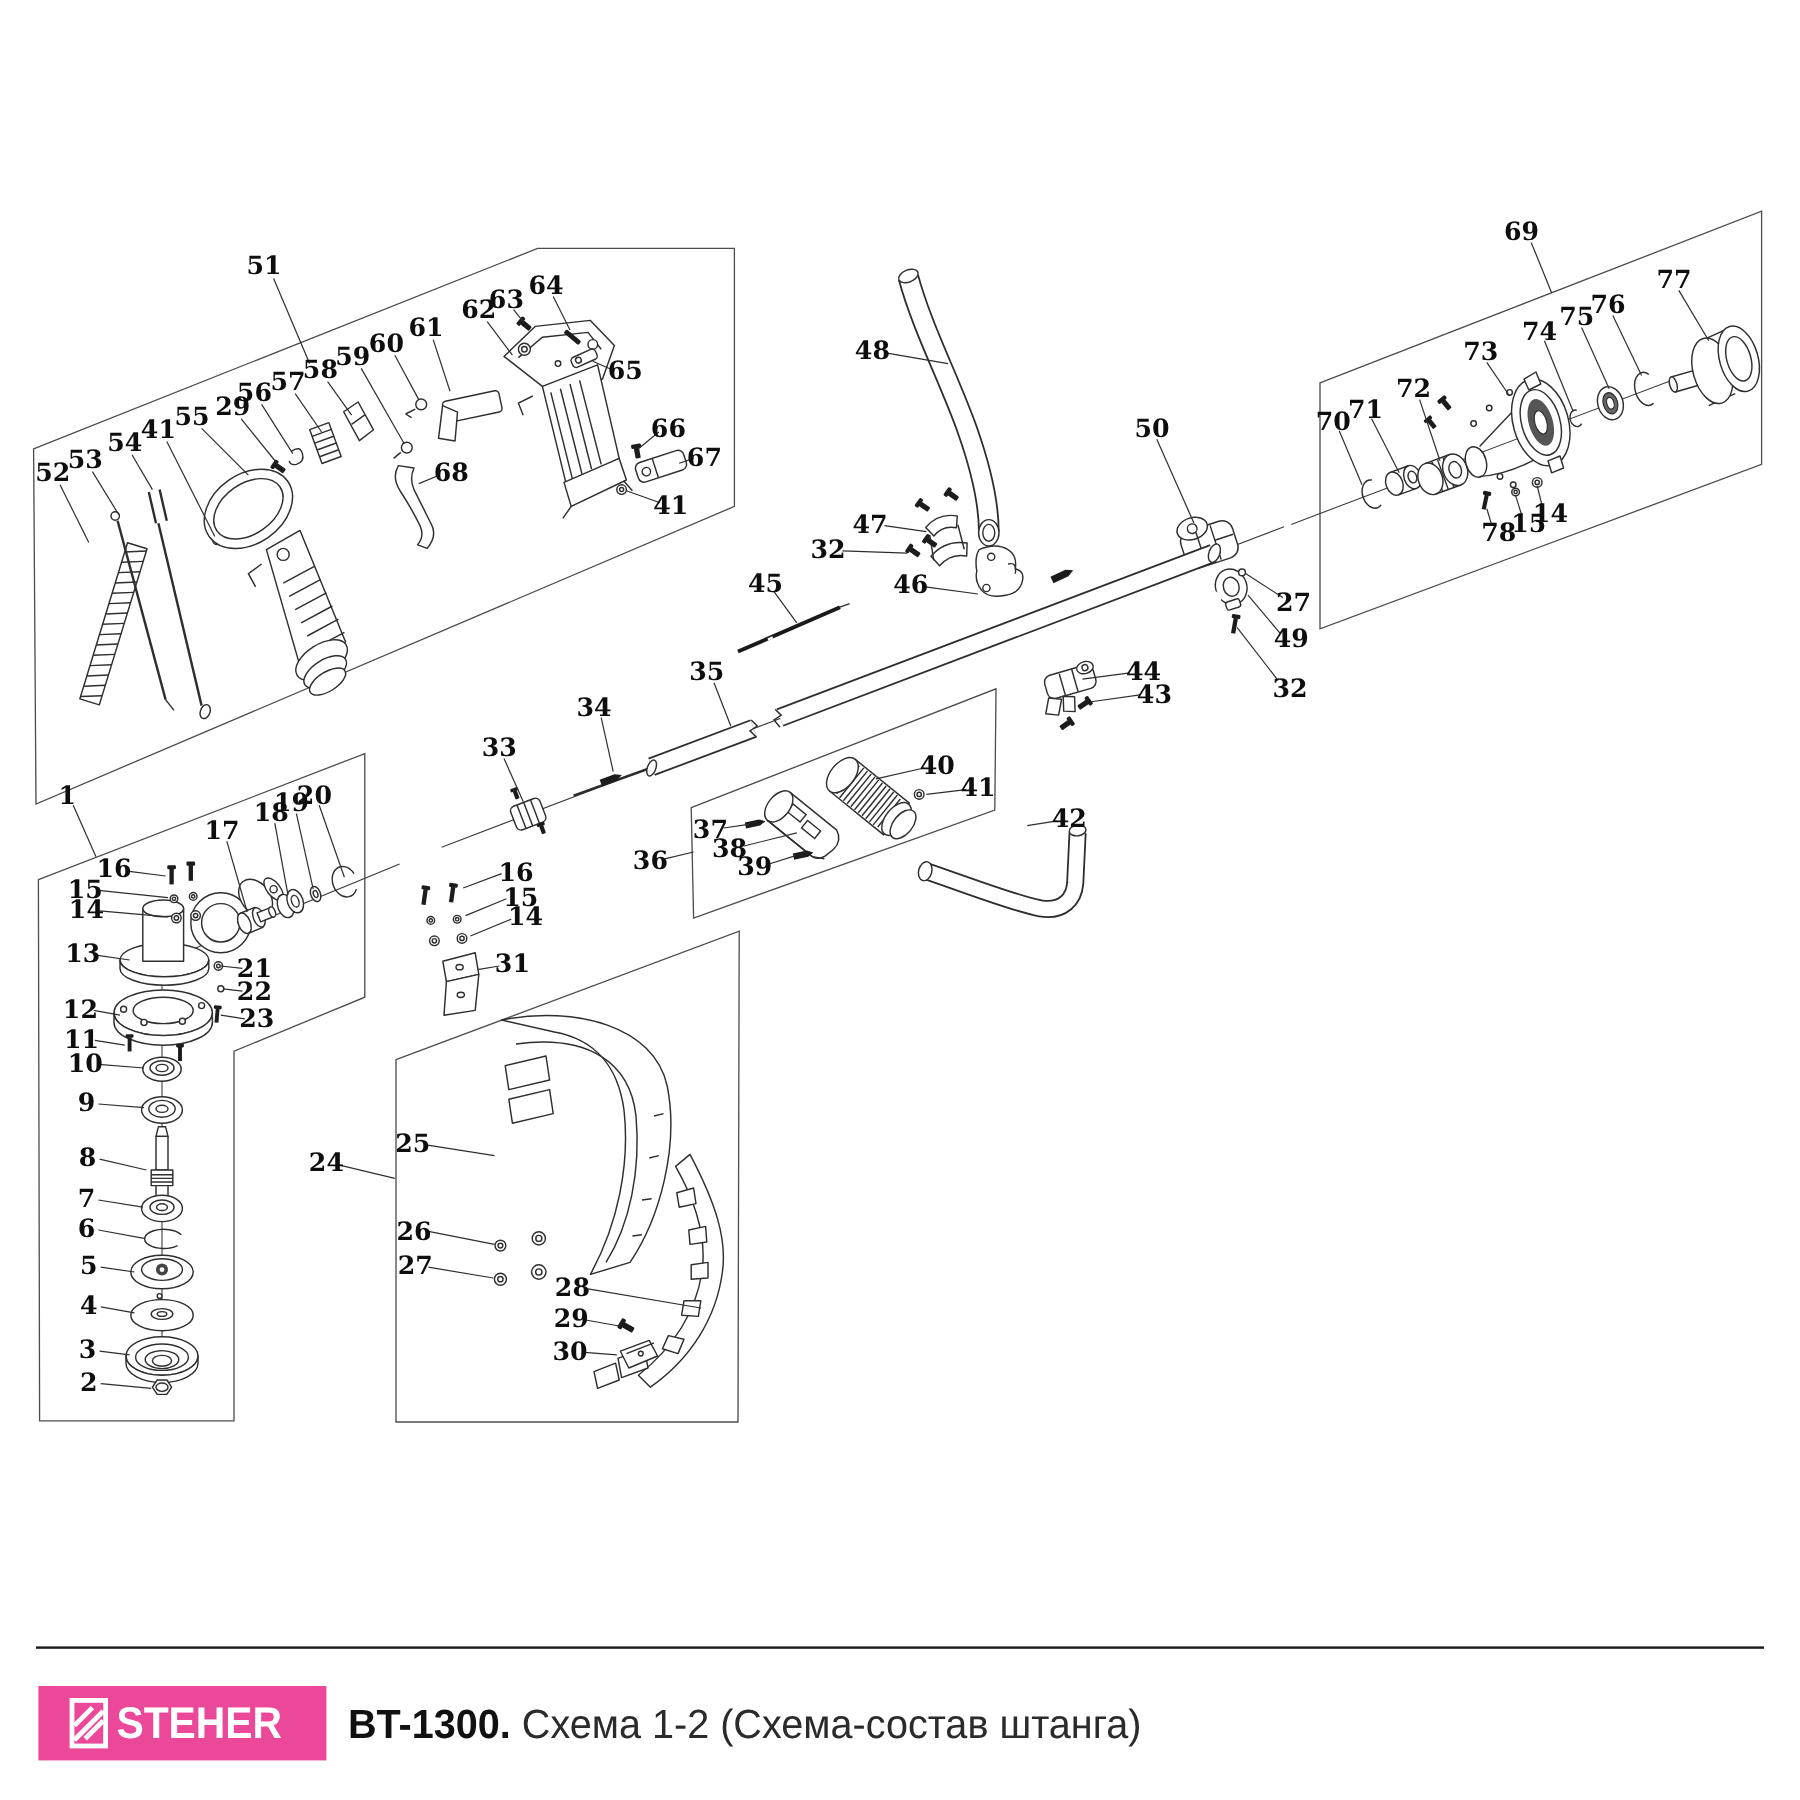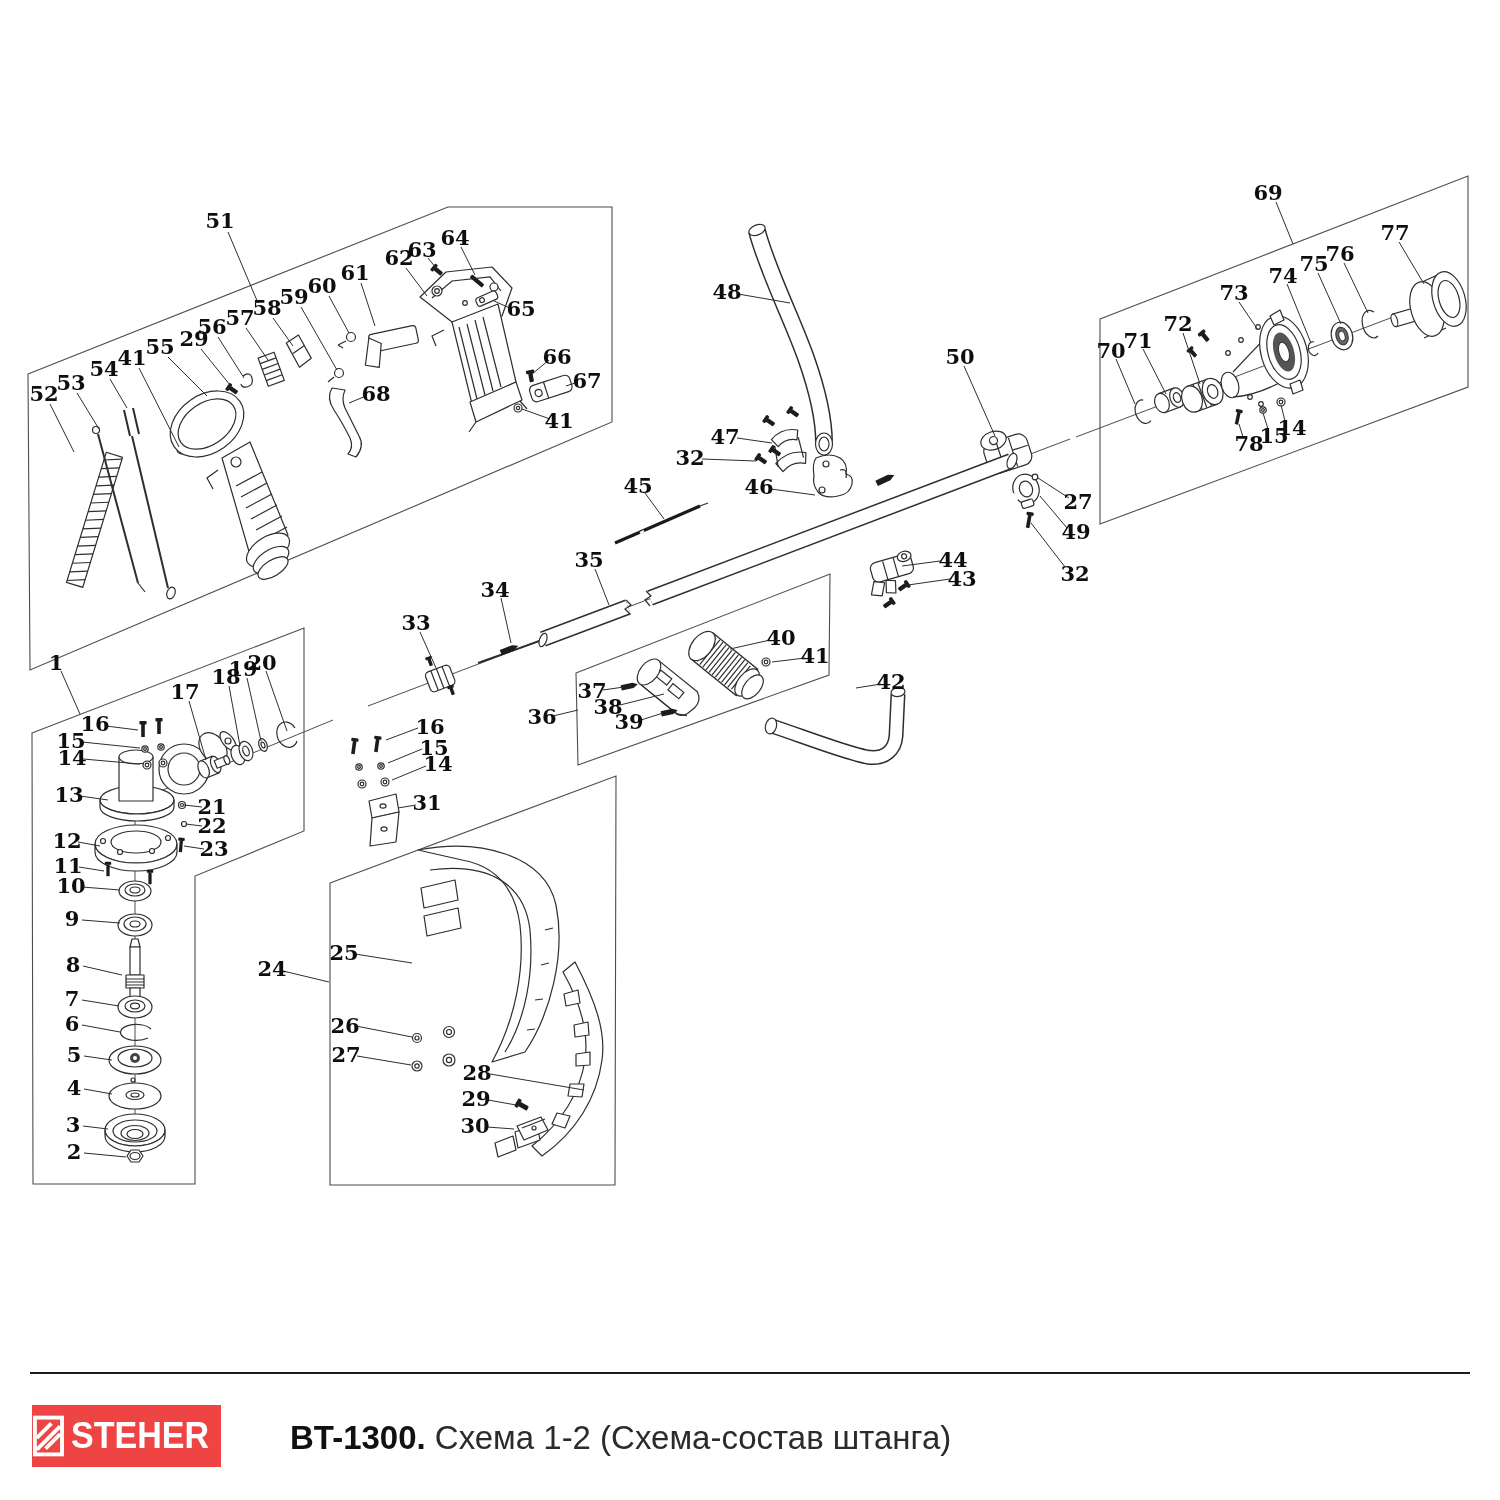--- a/index.html
+++ b/index.html
@@ -12,22 +12,22 @@
   #diagram .ln2{fill:none;stroke:#2e2e2e;stroke-width:2;}
   #diagram .dk{fill:#1c1c1c;stroke:none;}
   #diagram .box{fill:none;stroke:#4d4d4d;stroke-width:1.1;}
   #diagram .axis{stroke:#3a3a3a;stroke-width:0.9;}
   #diagram .ldr{stroke:#2e2e2e;stroke-width:1;}
   #diagram .lbl{font:700 21px "DejaVu Serif",serif;fill:#0e0e0e;text-anchor:middle;}
   .tubo{fill:none;stroke:#2e2e2e;stroke-linecap:butt;}
   .tubi{fill:none;stroke:#fff;stroke-linecap:butt;}
   
   .divider{position:absolute;left:30px;top:1372px;width:1440px;border-top:2px solid #1a1a1a;}
-  .logo-box{position:absolute;left:32px;top:1405px;width:189px;height:62px;background:#ef4444;
-            display:flex;align-items:center;justify-content:flex-end;gap:6px;}
+  .logo-box{position:absolute;left:32px;top:1405px;width:240px;height:62px;background:#ec4899;
+            display:flex;align-items:center;justify-content:center;gap:6px;}
   .logo-text{color:#fff;font-weight:700;font-size:37px;letter-spacing:0px;
              transform:scaleX(.92);transform-origin:left center;font-family:"Liberation Sans",sans-serif;}
   .caption{position:absolute;left:290px;top:1418px;font-size:34px;color:#2b2b2b;white-space:nowrap;
            transform:scaleX(.97);transform-origin:left center;}
   .caption .model{font-weight:700;color:#111;}
 </style>
 </head>
 <body>
 
 <div class="page">

